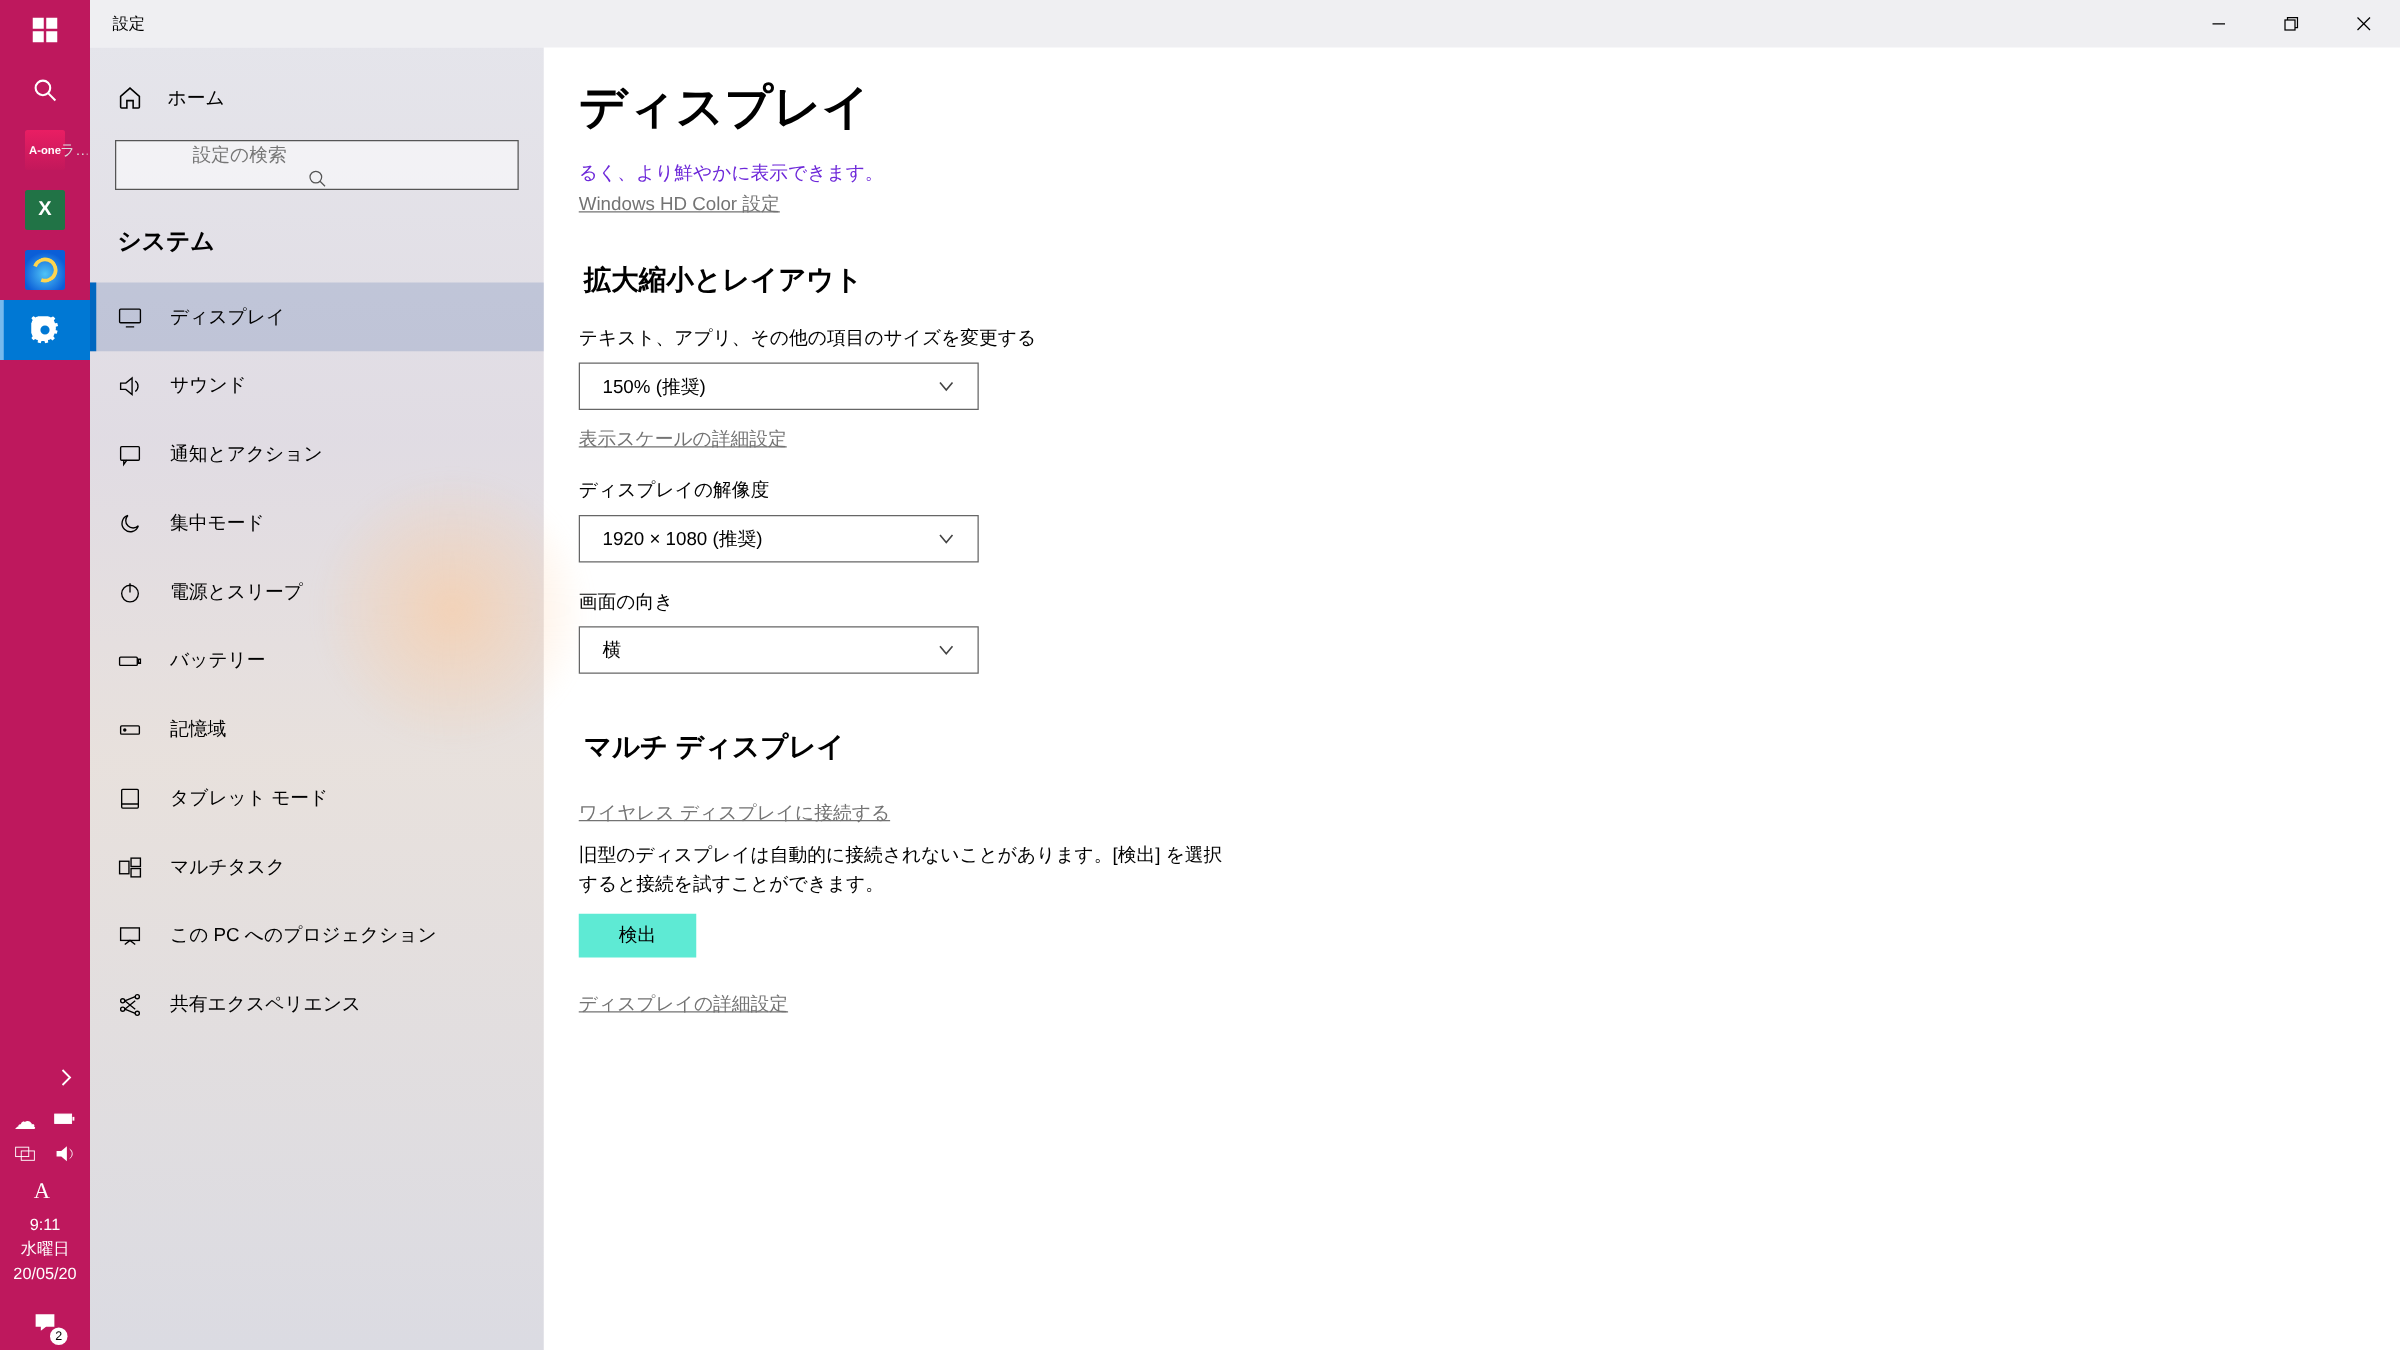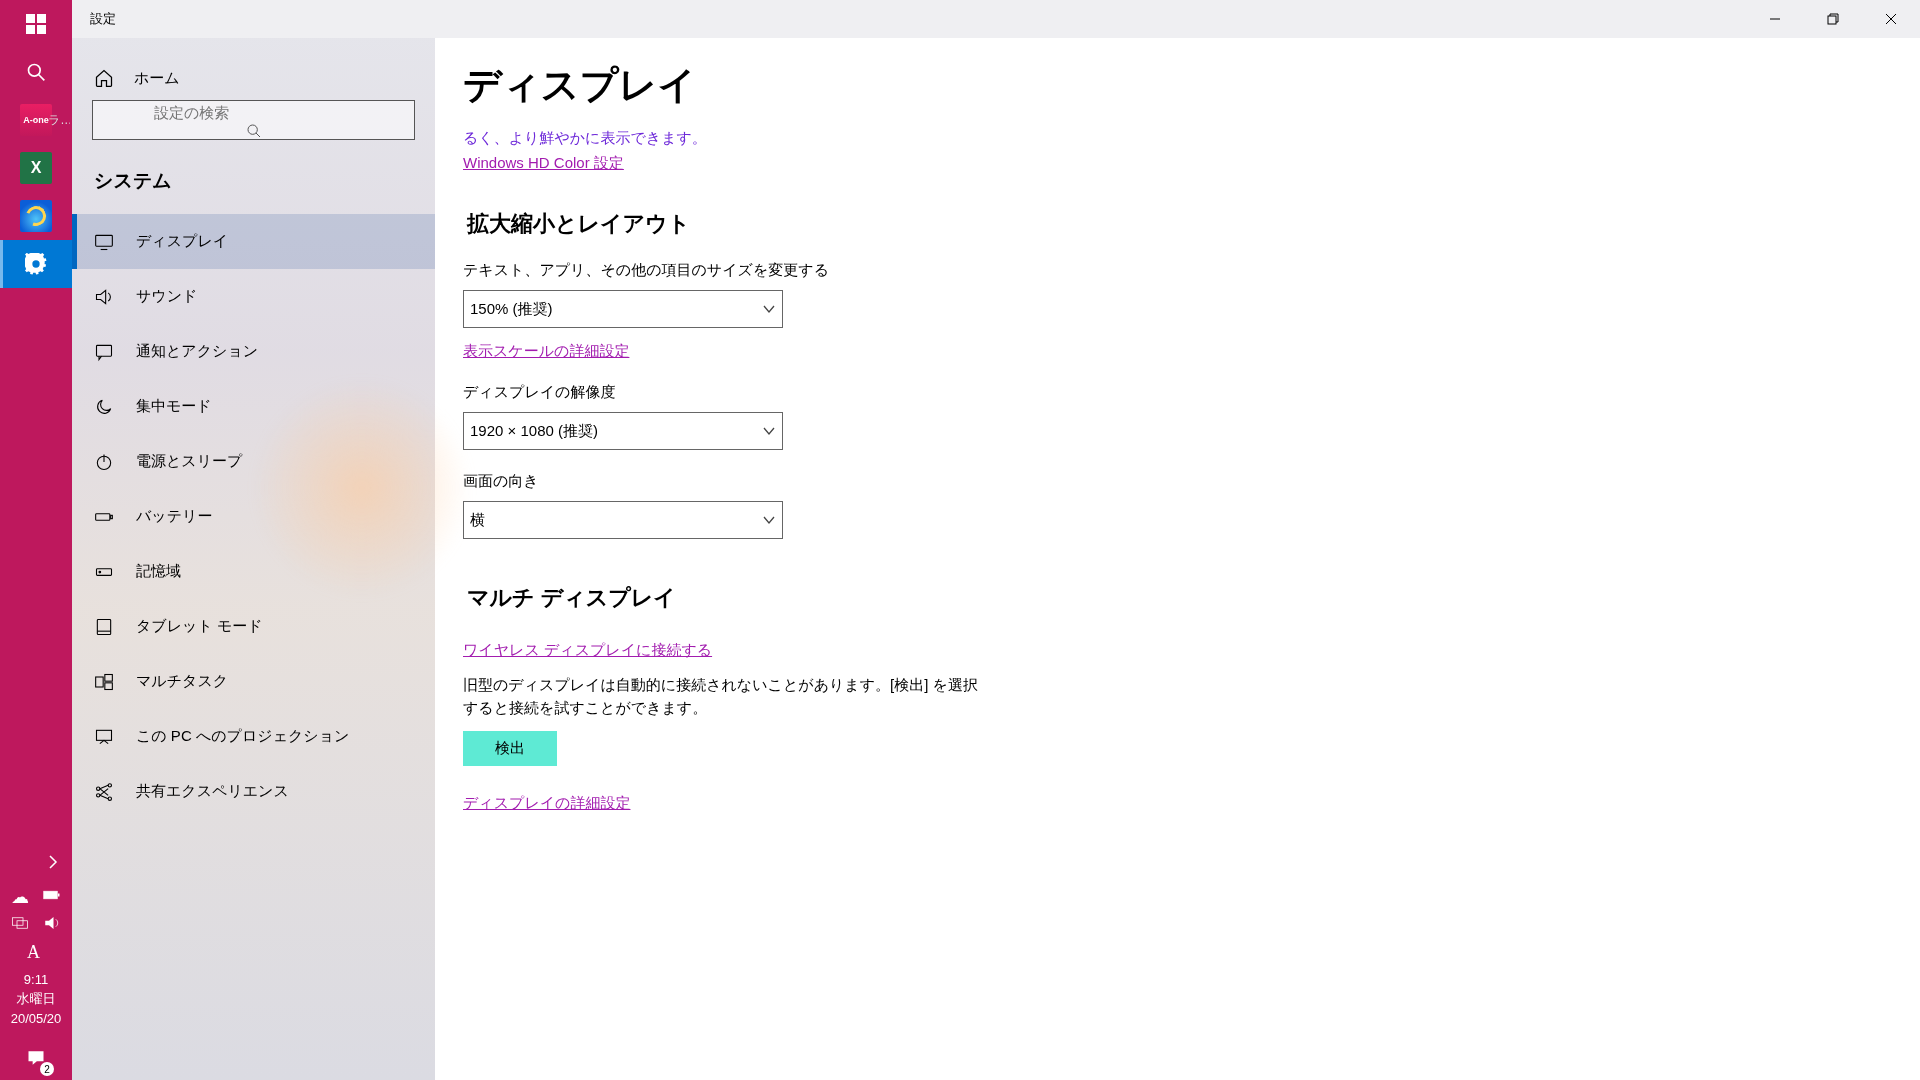--- a/index.html
+++ b/index.html
@@ -141,21 +141,21 @@
   content:"";
   position:absolute;
   left: 180px; top: 340px;
   width: 220px; height: 220px;
   background: radial-gradient(circle, rgba(255,200,150,0.55) 0%, rgba(255,200,150,0) 70%);
   filter: blur(6px);
   pointer-events:none;
 }
 .sidebar .home-row {
   display:flex; align-items:center; gap: 20px;
-  padding: 18px 20px 12px 22px;
+  padding: 18px 20px 24px 22px;
   font-size: 15px;
 }
 .sidebar .home-row svg { width:20px; height:20px; fill:none; stroke:#000; }
 .sidebar .search-wrap { padding: 0 20px; }
 .sidebar .search-box {
   width: 100%; height: 40px;
   background: rgba(255,255,255,0.55);
   border: 1px solid #555;
   display:flex; align-items:center;
   padding: 0 12px;
@@ -198,41 +198,41 @@
   font-size: 38px;
   font-weight: 600;
   margin-bottom: 18px;
 }
 .main .truncated-line {
   font-size: 15px;
   color:#6d28d9;
   margin-bottom: 0;
 }
 .main .link {
-  color: #a21caf;
+  color: #737373;
   font-size: 15px;
   display:inline-block;
   margin: 6px 0 0;
 }
 .main h2 {
   font-size: 22px;
   font-weight: 600;
   margin: 44px 4px 22px;
 }
 .main h2.first { margin-top: 36px; }
 .main .field-label {
   font-size: 15px;
   margin: 22px 0 10px;
 }
 .main .select {
   width: 320px; height: 38px;
   border: 1px solid #666;
   background:#fff;
   display:flex; align-items:center; justify-content:space-between;
-  padding: 0 6px;
+  padding: 0 18px;
   font-size: 15px;
 }
 .main .select svg{ width:14px; height:14px; stroke:#444; fill:none;}
 .main .desc {
   font-size: 15px;
   max-width: 520px;
   line-height: 1.5;
   margin: 14px 0 12px;
 }
 .main .btn {

